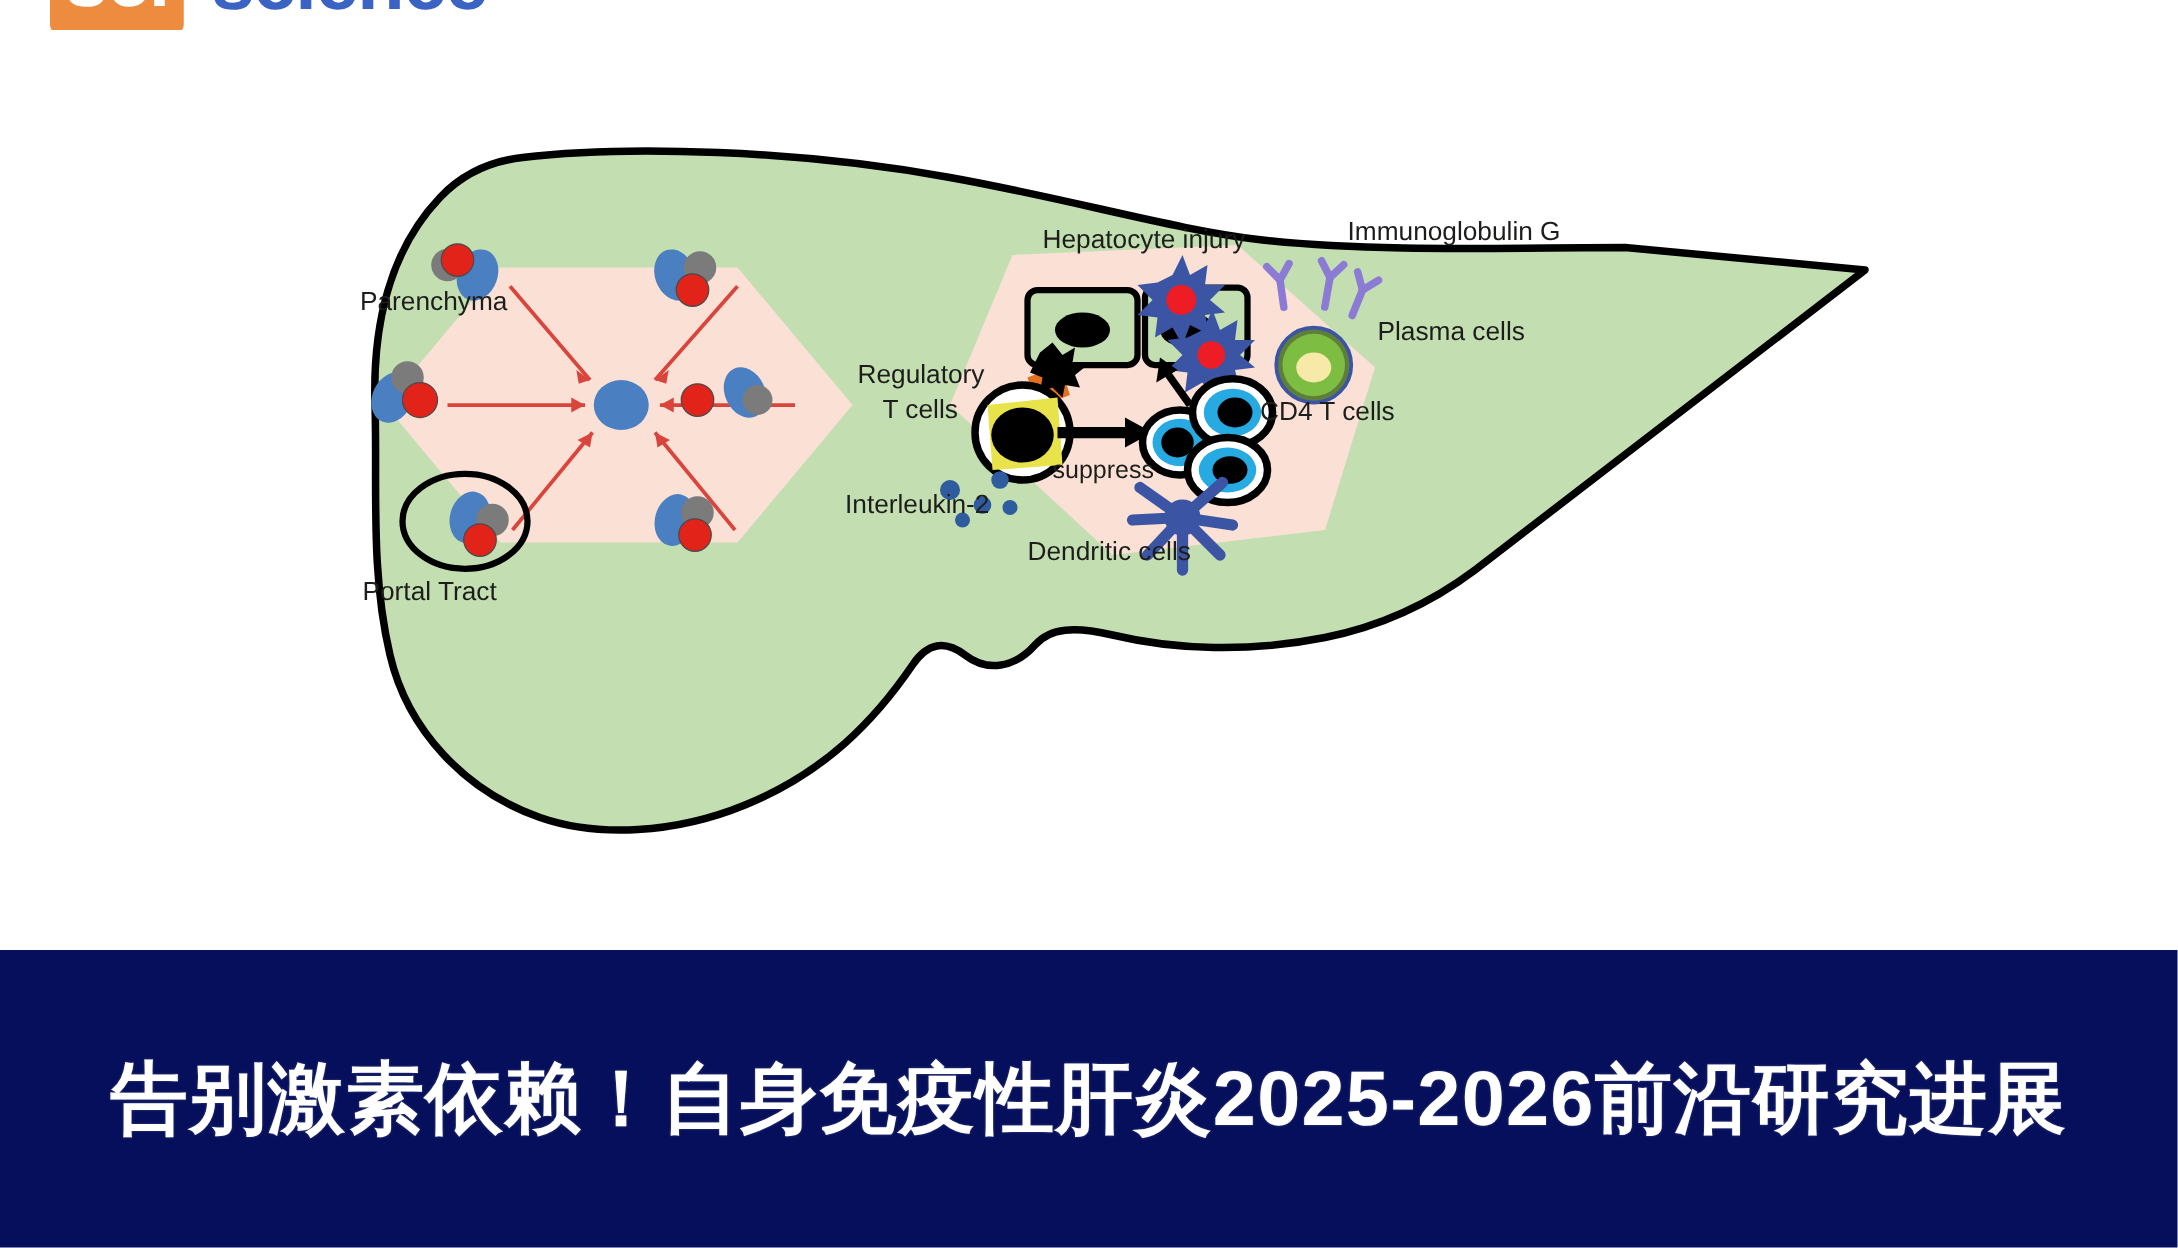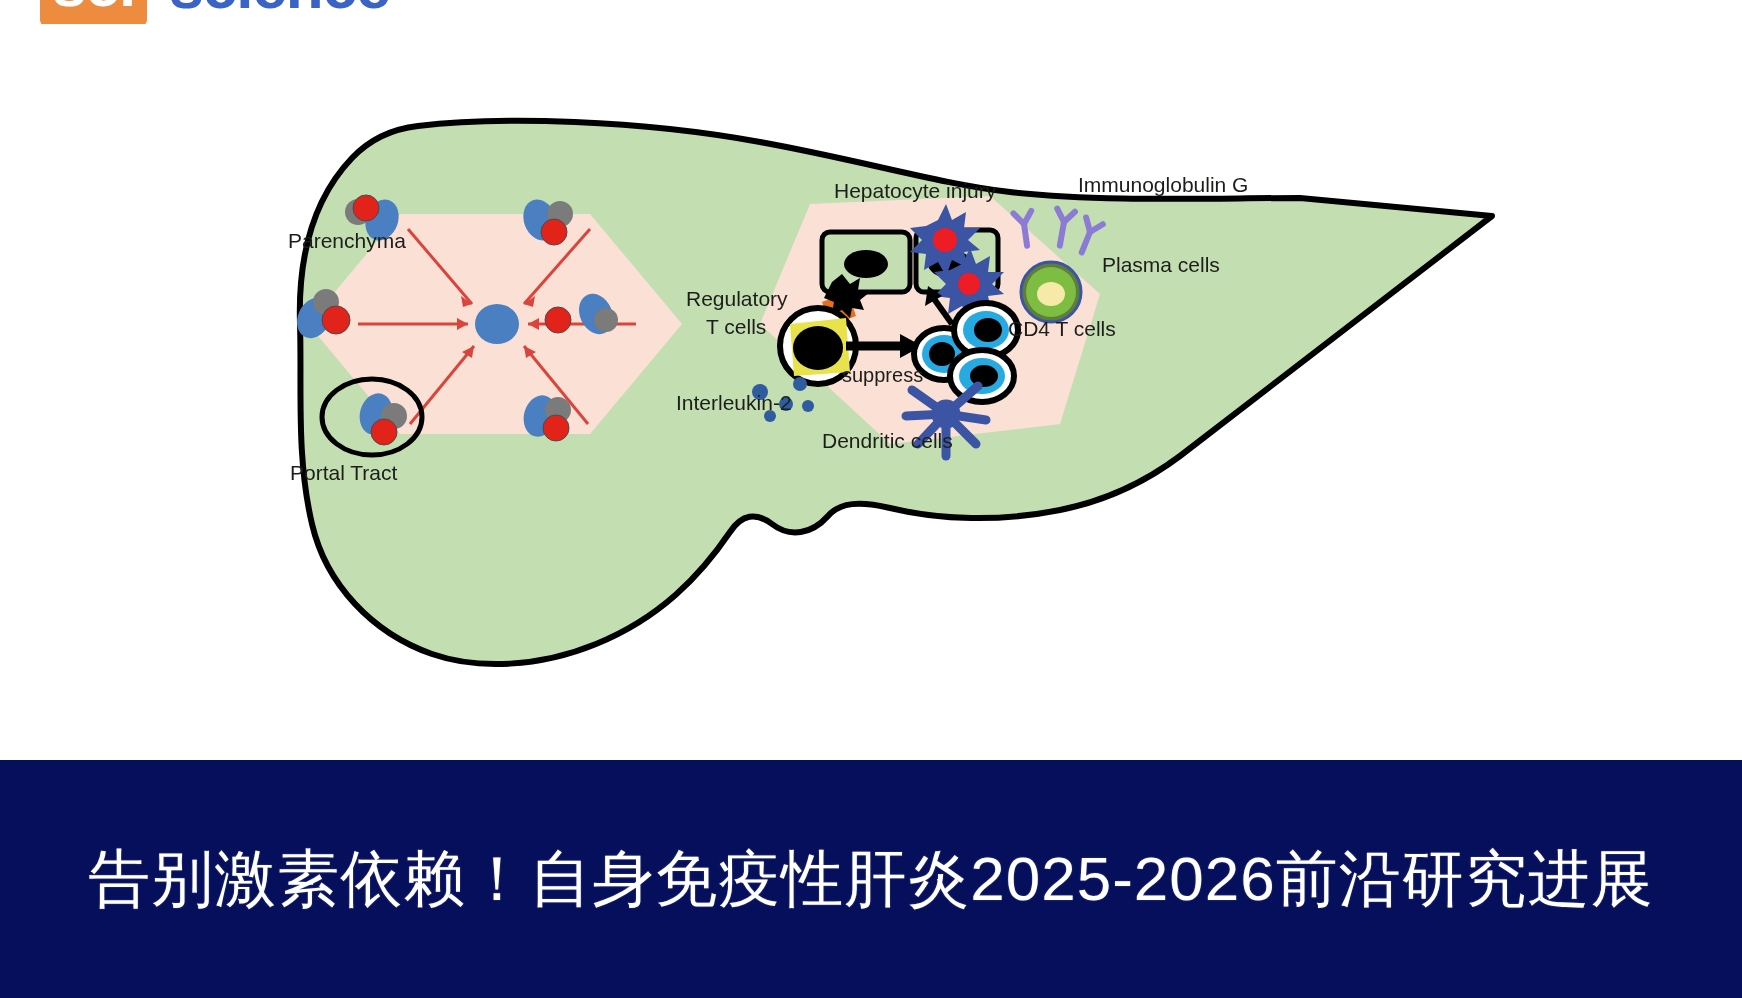--- a/index.html
+++ b/index.html
@@ -46,21 +46,21 @@
   
   #title-banner {
     position:absolute; left:0; top:760px;
     width:1742px; height:238px;
     background:#050F5B;
     display:flex; align-items:center; justify-content:center;
   }
   #banner-title {
     color:#ffffff;
     font-family:"Liberation Sans", sans-serif;
-    font-weight:normal;
+    font-weight:bold;
     font-size:62px;
     letter-spacing:1px;
     white-space:nowrap;
     text-shadow:0 0 2px rgba(255,255,255,.25);
   }
 </style>
 </head>
 <body>
 
 <div id="logo-strip">

